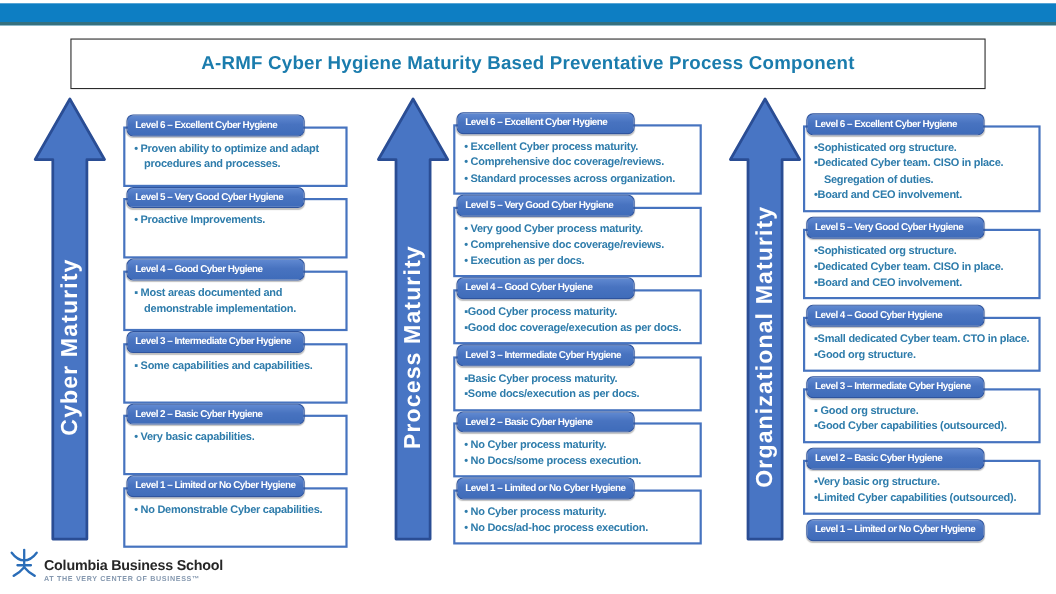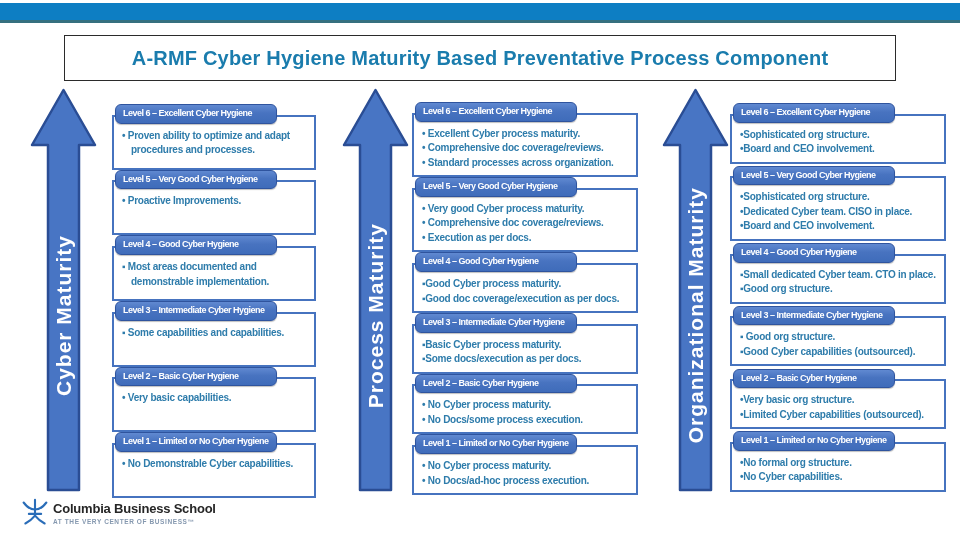--- a/index.html
+++ b/index.html
@@ -4,21 +4,21 @@
 <style>
   html,body{margin:0;padding:0;background:#e9e9e9;}
   .canvas{position:relative;width:960px;height:540px;background:#ffffff;overflow:hidden;
           font-family:"Liberation Sans",sans-serif;}
   
   .topbar{position:absolute;top:3px;left:0;width:100%;height:17px;background:#0d7ec3;
           border-bottom:3px solid #35707f;}
   
   .title-box{position:absolute;left:64px;top:35px;width:830px;height:44px;background:#fff;
              border:1px solid #2b2b2b;display:flex;align-items:center;justify-content:center;}
-  .title-box h1{margin:0;font-size:20px;font-weight:bold;color:#1a7cad;letter-spacing:.2px;}
+  .title-box h1{margin:0;font-size:17px;font-weight:bold;color:#1a7cad;letter-spacing:.2px;}
   
   .arrow{position:absolute;top:88px;width:67px;height:404px;}
   .arrow svg{position:absolute;left:0;top:0;}
   .arrow-label-wrap{position:absolute;left:0;right:0;top:57px;bottom:6px;display:flex;
                     align-items:center;justify-content:center;}
   .arrow-label-wrap span{writing-mode:vertical-rl;transform:rotate(180deg);color:#fff;
                     font-weight:bold;font-size:21px;letter-spacing:1px;white-space:nowrap;}
   .arrow-1{left:30px;} .arrow-2{left:342px;} .arrow-3{left:662px;}
   
   .col{position:absolute;display:flex;flex-direction:column;justify-content:space-between;}
@@ -30,21 +30,21 @@
       background:linear-gradient(#6089d1 0%,#4873c0 45%,#3f6cba 100%);
       border:1px solid #2f549e;border-radius:6px;padding:3px 7px;
       color:#ffffff;font-weight:bold;font-size:9px;letter-spacing:-.5px;line-height:1.3;
       box-shadow:0 1px 1px rgba(0,0,0,.25);}
   .bd{position:relative;z-index:1;margin-top:-9px;background:#fff;border:2px solid #4673bf;
       padding:12px 4px 5px 8px;color:#2e7cab;font-weight:bold;font-size:10px;
       letter-spacing:-.25px;line-height:1.45;}
   .col-1 .bd{min-height:34px;}
   .bl{padding-left:9px;text-indent:-9px;}
   
-  .logo{position:absolute;left:21px;top:496px;display:flex;align-items:center;gap:4px;}
+  .logo{position:absolute;left:8px;top:496px;display:flex;align-items:flex-end;gap:4px;}
   .logo-name{font-size:13px;font-weight:bold;color:#262626;letter-spacing:-.2px;}
   .logo-tag{font-size:6.5px;font-weight:bold;color:#8598af;letter-spacing:.6px;margin-top:2px;}
 </style>
 </head>
 <body>
 
 <div class="canvas">
 
   <div class="topbar"></div>
 
@@ -161,20 +161,21 @@
         <div class="bl">• No Docs/ad-hoc process execution.</div>
       </div>
     </div>
   </div>
 
   <div class="col col-3">
     <div class="grp">
       <div class="hd"><span>Level 6 – Excellent Cyber Hygiene</span></div>
       <div class="bd">
         <div class="bl">•Sophisticated org structure.</div>
+        <div class="bl">•Dedicated Cyber team. CISO in place. Segregation of duties.</div>
         <div class="bl">•Board and CEO involvement.</div>
       </div>
     </div>
     <div class="grp">
       <div class="hd"><span>Level 5 –  Very Good Cyber Hygiene</span></div>
       <div class="bd">
         <div class="bl">•Sophisticated org structure.</div>
         <div class="bl">•Dedicated Cyber team. CISO in place.</div>
         <div class="bl">•Board and CEO involvement.</div>
       </div>
@@ -195,24 +196,20 @@
     </div>
     <div class="grp">
       <div class="hd"><span>Level 2 – Basic Cyber Hygiene</span></div>
       <div class="bd">
         <div class="bl">•Very basic org structure.</div>
         <div class="bl">•Limited Cyber capabilities (outsourced).</div>
       </div>
     </div>
     <div class="grp">
       <div class="hd"><span>Level 1 –  Limited or No Cyber Hygiene</span></div>
-      <div class="bd">
-        <div class="bl">•No formal org structure.</div>
-        <div class="bl">•No Cyber capabilities.</div>
-      </div>
     </div>
   </div>
 
   <div class="logo">
     <svg width="28" height="34" viewBox="0 0 32 36">
       <g fill="none" stroke="#2a6db8" stroke-width="2.4" stroke-linecap="round">
         <path d="M16 3 V21"></path>
         <path d="M3 6 Q9 14 16 14"></path>
         <path d="M29 6 Q23 14 16 14"></path>
         <path d="M9 19 H23"></path>

